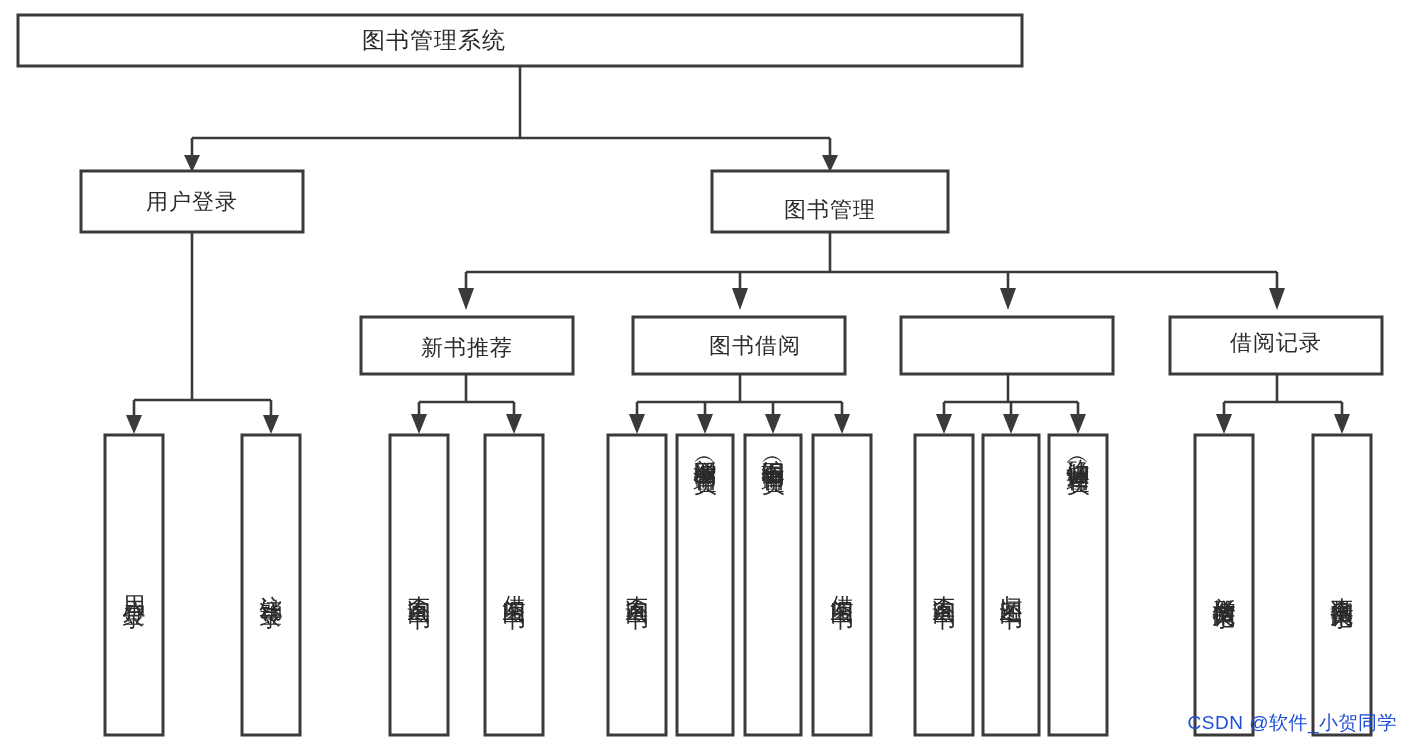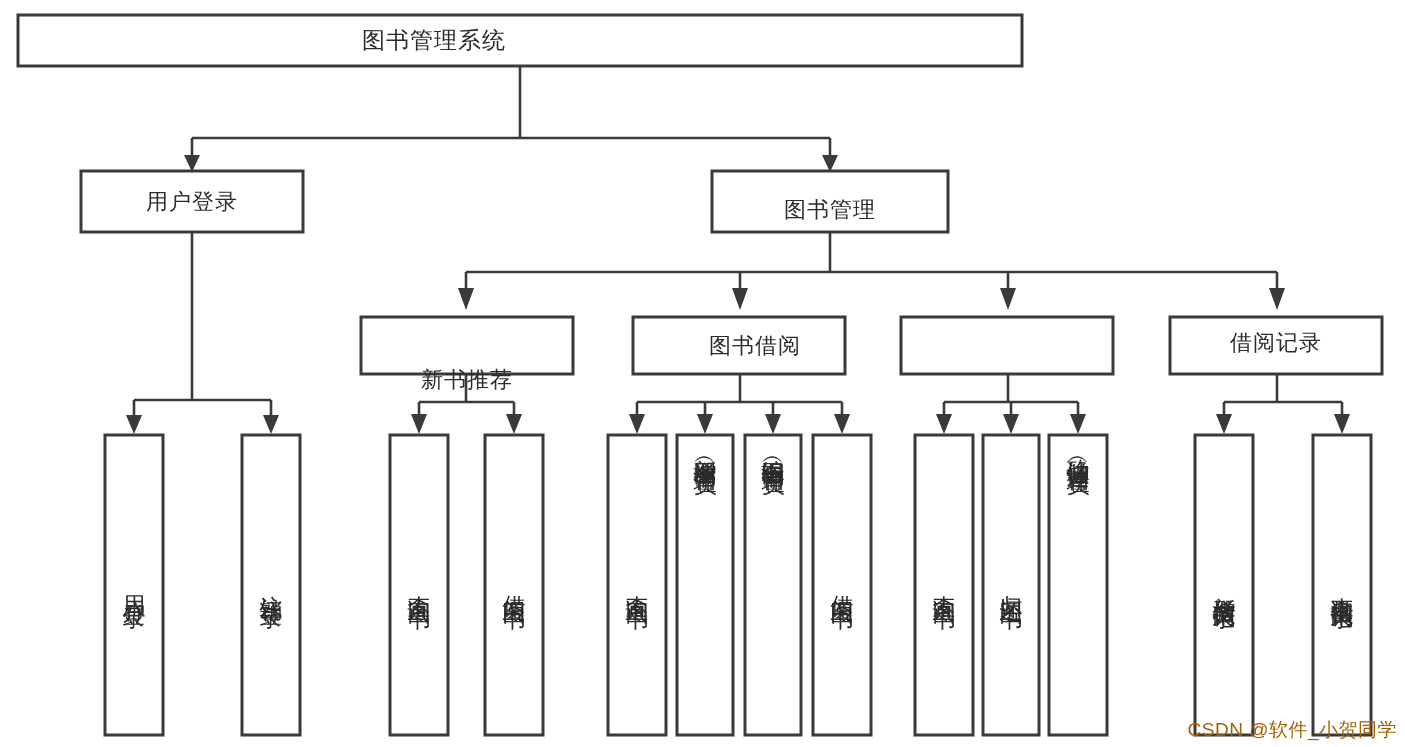--- a/index.html
+++ b/index.html
@@ -71,24 +71,24 @@
     color: #2b2b2b;
     pointer-events: none;
     letter-spacing: 1px;
   }
   .hlabel.root {
     font-size: 23px;
   }
   #watermark {
     position: absolute;
     right: 8px;
-    bottom: 4px;
+    bottom: 11px;
     font-family: "Liberation Sans", "DejaVu Sans", sans-serif;
     font-size: 19px;
-    color: #a16207;
+    color: #1d4ed8;
     letter-spacing: 0.5px;
     white-space: nowrap;
   }
 </style>
 </head>
 <body>
 
 <div id="diagram-root">
 
   <svg class="diagram" viewBox="0 0 1405 747" xmlns="http://www.w3.org/2000/svg">
@@ -202,21 +202,21 @@
 
     <rect class="node-box-thin" x="1195" y="435" width="58" height="300"></rect>
     <rect class="node-box-thin" x="1313" y="435" width="58" height="300"></rect>
   </svg>
 
   <div class="hlabel root" style="left:18px; top:15px; width:832px; height:51px;">图书管理系统</div>
 
   <div class="hlabel" style="left:81px; top:171px; width:222px; height:61px;">用户登录</div>
   <div class="hlabel" style="left:712px; top:171px; width:236px; height:77px;">图书管理</div>
 
-  <div class="hlabel" style="left:361px; top:317px; width:212px; height:61px;margin-top:32px;">新书推荐</div>
+  <div class="hlabel" style="left:361px; top:317px; width:212px; height:61px;">新书推荐</div>
   <div class="hlabel" style="left:633px; top:317px; width:200px; height:57px;margin-left:22px;">图书借阅</div>
   <div class="hlabel" style="left:1170px; top:317px; width:212px; height:51px;">借阅记录</div>
 
   <div class="vlabel-wrap" style="left:105px; top:435px; width:58px; height:300px;">
     <span class="vlabel">用户登录</span>
   </div>
   <div class="vlabel-wrap" style="left:242px; top:435px; width:58px; height:300px;">
     <span class="vlabel">注销登录</span>
   </div>
 

